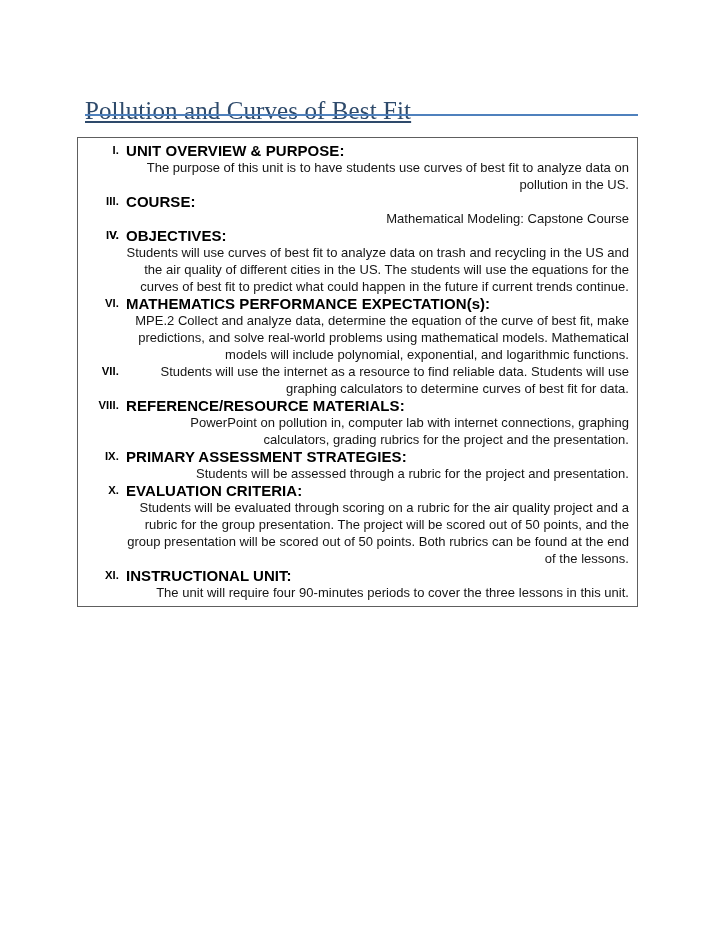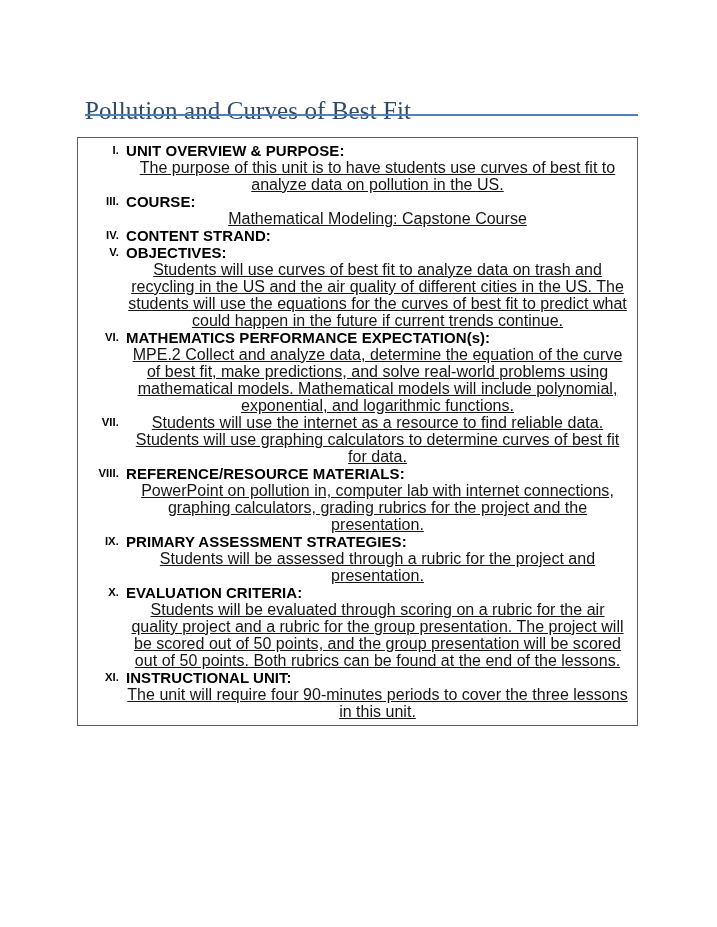--- a/index.html
+++ b/index.html
@@ -31,20 +31,21 @@
     left: 85px;
     top: 79px;
     width: 554px;
     font-family: "Liberation Serif", serif;
     font-size: 25px;
     font-weight: 400;
     line-height: 30px;
     color: #2E4A6B;
     letter-spacing: 0.1px;
     white-space: nowrap;
+    text-decoration: underline;
   }
 
   .title-rule {
     position: absolute;
     left: 85px;
     top: 114px;
     width: 553px;
     height: 2px;
     background: #4F81BD;
   }
@@ -87,27 +88,26 @@
 
   .item-heading {
     font-size: 15px;
     line-height: 17px;
     font-weight: bold;
     color: #000000;
     letter-spacing: 0.05px;
   }
 
   .item-body {
-    font-size: 16px;
+    font-size: 13px;
     line-height: 17px;
     font-weight: 400;
     color: #151515;
     letter-spacing: 0.02px;
-    text-align: center;
-    text-decoration: underline;
+    text-align: right;
   }
 
   .item-body:empty {
     display: none;
   }
 </style>
 </head>
 <body>
 
 <div class="page">
@@ -123,21 +123,20 @@
           <div class="item-heading">UNIT OVERVIEW &amp; PURPOSE:</div>
           <div class="item-body">The purpose of this unit is to have students use curves of best fit to analyze data on pollution in the US.</div>
         </li>
         <li class="outline-item">
           <span class="item-numeral">III.</span>
           <div class="item-heading">COURSE:</div>
           <div class="item-body">Mathematical Modeling: Capstone Course</div>
         </li>
         <li class="outline-item">
           <span class="item-numeral">IV.</span>
-          <div class="item-heading">CONTENT STRAND:</div>
         </li>
         <li class="outline-item">
           <span class="item-numeral">V.</span>
           <div class="item-heading">OBJECTIVES:</div>
           <div class="item-body">Students will use curves of best fit to analyze data on trash and recycling in the US and the air quality of different cities in the US. The students will use the equations for the curves of best fit to predict what could happen in the future if current trends continue.</div>
         </li>
         <li class="outline-item">
           <span class="item-numeral">VI.</span>
           <div class="item-heading">MATHEMATICS PERFORMANCE EXPECTATION(s):</div>
           <div class="item-body">MPE.2 Collect and analyze data, determine the equation of the curve of best fit, make predictions, and solve real-world problems using mathematical models. Mathematical models will include polynomial, exponential, and logarithmic functions.</div>

